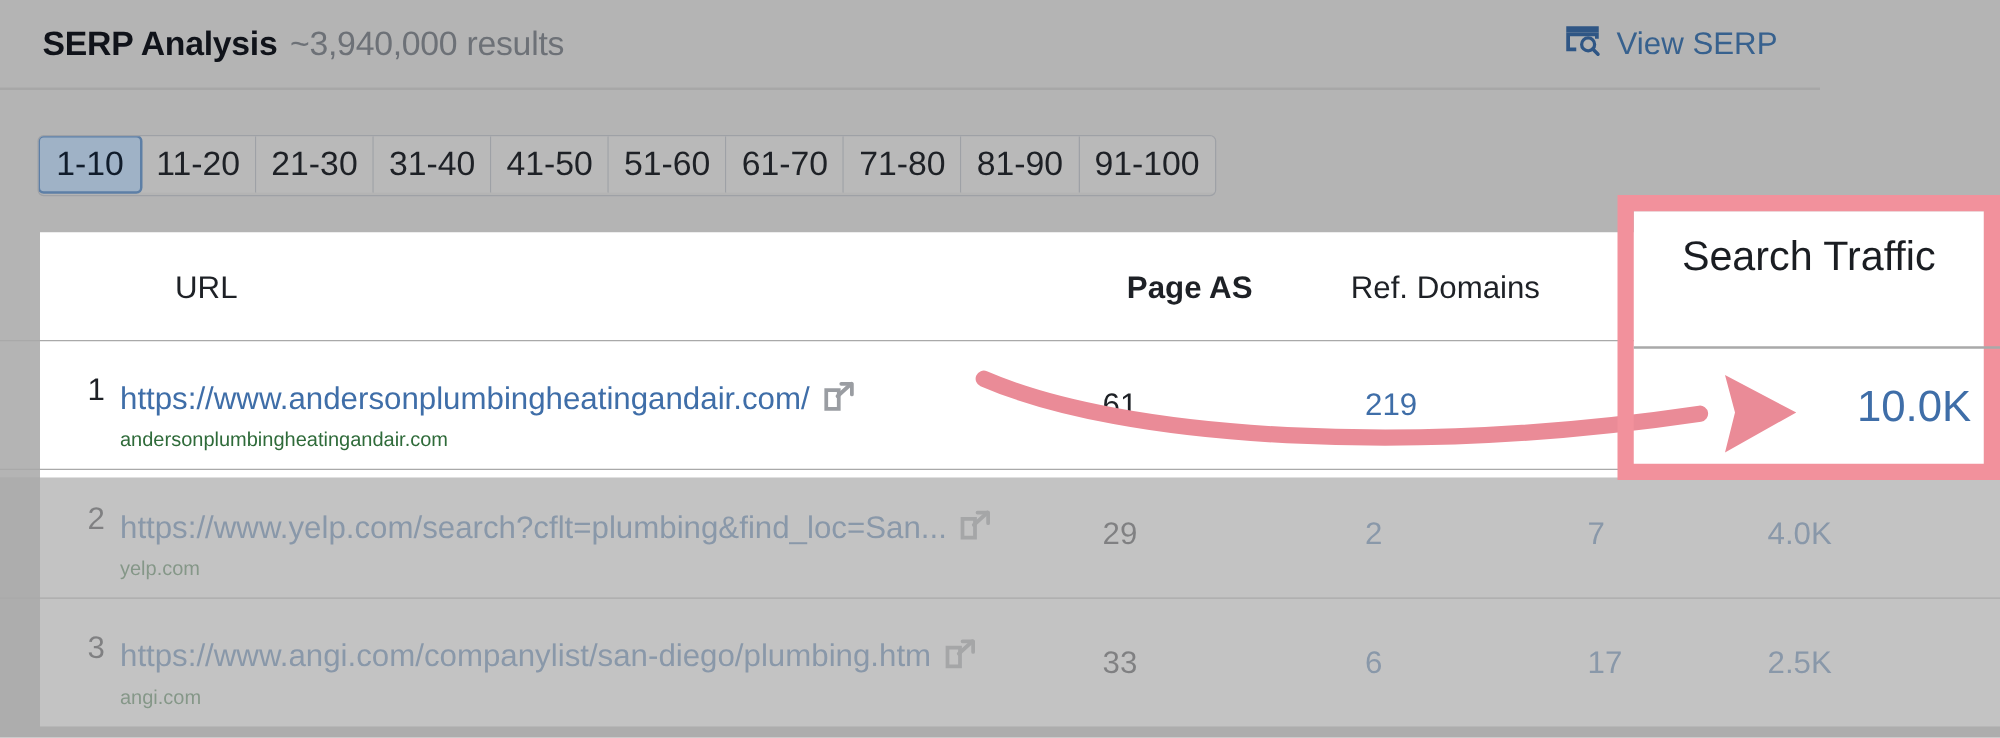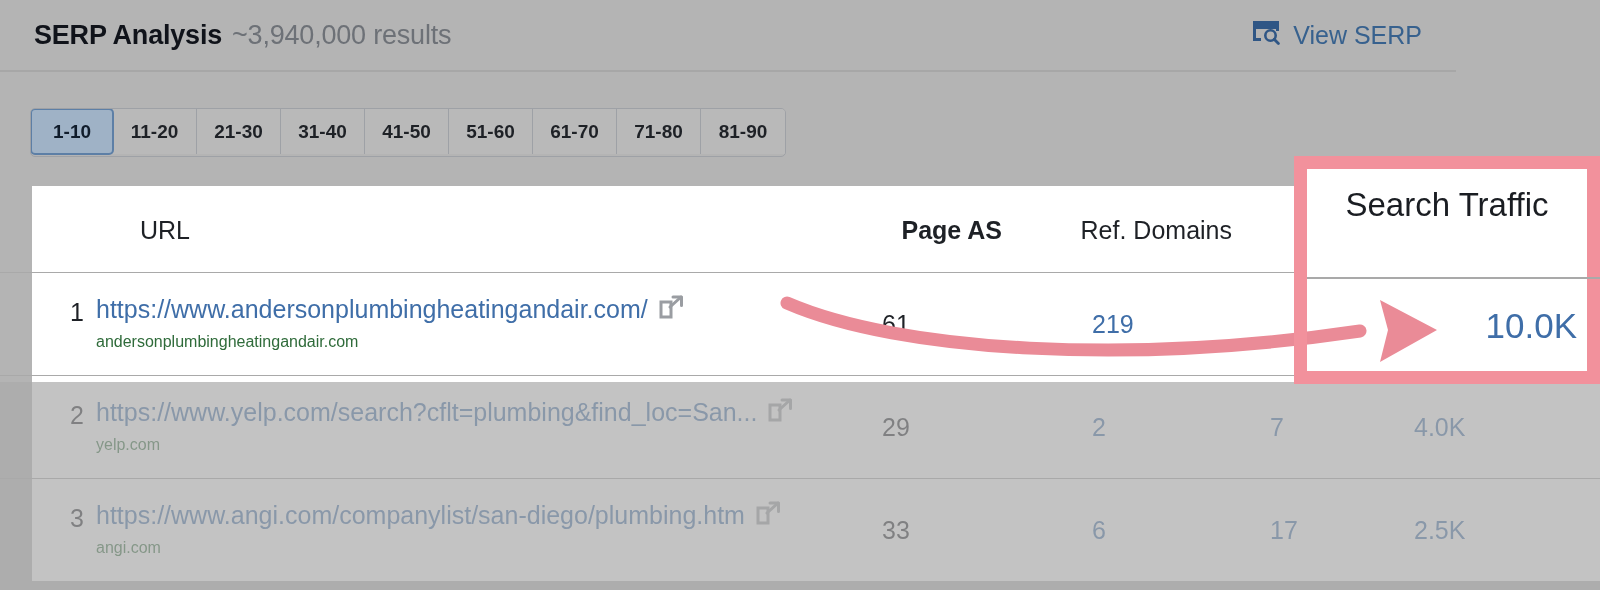--- a/index.html
+++ b/index.html
@@ -76,27 +76,26 @@
     overflow: hidden;
     height: 47px;
   }
   .page-tab {
     min-width: 84px;
     height: 45px;
     box-sizing: border-box;
     display: flex;
     align-items: center;
     justify-content: center;
-    font-size: 19px;
+    font-size: 27px;
     color: #1e2126;
     background: #b9b9b9;
     border-right: 1px solid #9ea1a6;
     padding: 0 12px;
     cursor: pointer;
-    font-weight: bold;
   }
   .page-tab:last-child { border-right: none; }
   .page-tab.active {
     background: #9fb2c6;
     color: #101c2b;
     border: 2px solid #5d7fa6;
     border-radius: 5px;
     margin: -1px;
     height: 47px;
     z-index: 3;
@@ -132,21 +131,21 @@
     left: 18px;
     top: 26px;
     width: 34px;
     text-align: right;
     font-size: 25px;
     color: #1e2126;
   }
   .cell-url {
     position: absolute;
     left: 64px;
-    top: 22px;
+    top: 32px;
   }
   .url-line {
     display: flex;
     align-items: center;
     gap: 10px;
     white-space: nowrap;
   }
   .url-link {
     font-size: 25px;
     color: #3f6ea8;
@@ -284,20 +283,21 @@
   <div id="pagination">
     <div class="page-tab active">1-10</div>
     <div class="page-tab">11-20</div>
     <div class="page-tab">21-30</div>
     <div class="page-tab">31-40</div>
     <div class="page-tab">41-50</div>
     <div class="page-tab">51-60</div>
     <div class="page-tab">61-70</div>
     <div class="page-tab">71-80</div>
     <div class="page-tab">81-90</div>
+    <div class="page-tab">91-100</div>
   </div>
 
   <div id="table">
 
     <div class="thead">
       <div class="th th-url">URL</div>
       <div class="th th-pageas">Page AS</div>
       <div class="th th-refdom">Ref. Domains</div>
       <div class="th th-backlinks">Bac</div>
       <div class="th th-traffic">Search Traffic</div>

